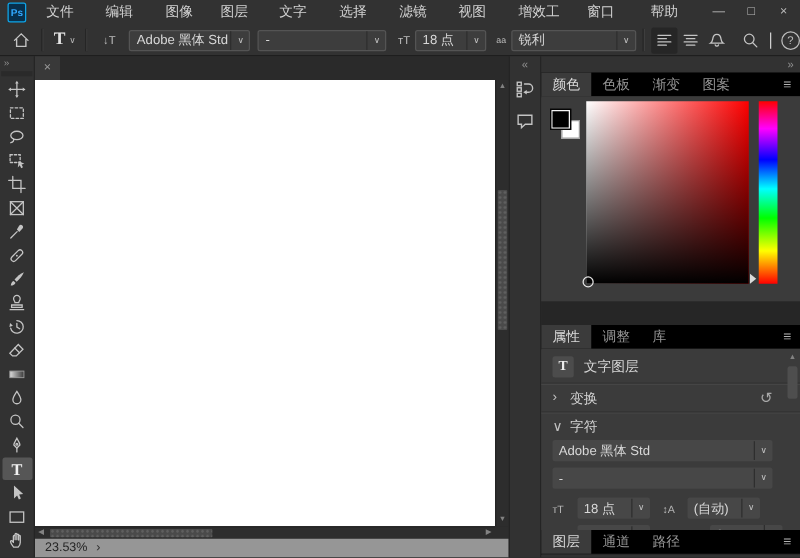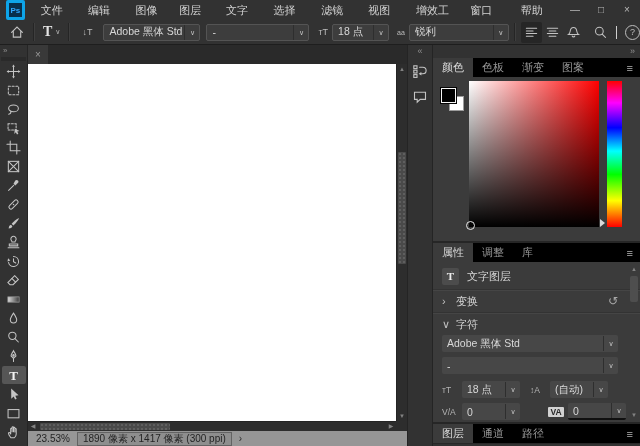--- a/index.html
+++ b/index.html
@@ -9,21 +9,21 @@
     font-family:"Liberation Sans","DejaVu Sans",sans-serif;font-size:11px;
     -webkit-font-smoothing:antialiased;
   }
   svg{display:block}
   .ic{stroke:#c4c4c4;fill:none;stroke-width:1.1px;stroke-linecap:round}
   .ic .f{fill:#c4c4c4;stroke:none}
 
   
   #menubar{position:absolute;left:0;top:0;right:0;height:20px;background:#323232;
     border-bottom:1px solid #262626;display:flex;align-items:center;}
-  .ps-logo{width:14px;height:14px;margin:0 9px 0 6px;background:#07304d;border:3px solid #0ea5e9;
+  .ps-logo{width:14px;height:14px;margin:0 9px 0 6px;background:#07304d;border:1px solid #0ea5e9;
     color:#31a8ff;font-size:8px;font-weight:bold;display:flex;align-items:center;justify-content:center;border-radius:2px;}
   .menu-item{padding:0 7px;height:20px;line-height:20px;color:#d2d2d2;font-size:11px;cursor:default;}
   .win-controls{margin-left:auto;display:flex;align-items:center;height:20px;}
   .win-btn{width:26px;text-align:center;color:#b9b9b9;font-size:10px;line-height:20px;}
 
   
   #optionsbar{position:absolute;left:0;top:20px;right:0;height:25px;background:#323232;
     border-bottom:1px solid #1e1e1e;display:flex;align-items:center;padding-left:6px;box-sizing:border-box;}
   .ob-sep{width:1px;height:18px;background:#252525;border-right:1px solid #3e3e3e;margin:0 5px;flex:none}
   .ob-btn{display:flex;align-items:center;justify-content:center;height:21px;padding:0 3px;border-radius:2px;flex:none}
@@ -99,21 +99,21 @@
   .bg-swatch{position:absolute;left:16px;top:19px;width:13px;height:13px;background:#fff;border:1px solid #9c9c9c;z-index:1}
   .color-field{position:absolute;left:36px;top:4px;width:130px;height:146px;
     background:linear-gradient(to bottom,rgba(0,0,0,0),#000),linear-gradient(to right,#fff,#f00)}
   .picker-ring{position:absolute;left:-3px;bottom:-3px;width:7px;height:7px;border:1px solid #e8e8e8;border-radius:50%}
   .hue-bar{position:absolute;left:174px;top:4px;width:15px;height:146px;
     background:linear-gradient(to bottom,#f00,#f0f 15%,#00f 32%,#0ff 48%,#0f0 64%,#ff0 82%,#f00)}
   .hue-marker{position:absolute;left:167px;top:142px;width:0;height:0;
     border-top:4px solid transparent;border-bottom:4px solid transparent;border-left:5px solid #dadada}
 
   
-  #props-group{top:198px;height:179px}
+  #props-group{top:215px;height:179px}
   #props-content{top:19px}
   .prow{position:absolute;left:9px;right:22px;display:flex;align-items:center}
   .pdivider{position:absolute;left:0;right:0;height:1px;background:#333333;border-bottom:1px solid #454545}
   .tbox{width:17px;height:17px;background:#4c4c4c;border-radius:2px;display:flex;align-items:center;justify-content:center;margin-right:8px}
   .tbox span{font-family:"Liberation Serif","DejaVu Serif",serif;font-weight:bold;font-size:11px;color:#ececec}
   .section-chev{width:14px;color:#c0c0c0;font-size:11px}
   .section-label{font-weight:normal;color:#d4d4d4}
   .reset-ic{margin-left:auto;color:#a8a8a8;font-size:12px}
   .psel{height:17px;background:#474747;border-radius:2px;display:flex;align-items:center;flex:1;box-sizing:border-box}
   .char-ic{font-size:8.5px;color:#b5b5b5;width:20px;flex:none}
@@ -355,21 +355,20 @@
   </div>
   <div class="hscroll">
     <span class="h-arrow" style="left:0">◀</span>
     <div class="hthumb"></div>
     <span class="h-arrow" style="right:0">▶</span>
   </div>
   <div class="scroll-corner"></div>
 
   <div id="statusbar">
     <span>23.53%</span>
-    <span class="doc-size-box">1890 像素 x 1417 像素 (300 ppi)</span>
     <span class="status-arrow">›</span>
   </div>
 </div>
 
 <div id="dockstrip">
   <div class="strip-head"><span>«</span></div>
   <div class="strip-btn">
     <svg class="ic" width="16" height="16" viewBox="0 0 16 16">
       <rect x="1.8" y="1.8" width="3.2" height="2.8"></rect>
         <rect x="1.8" y="6.2" width="3.2" height="2.8"></rect>

